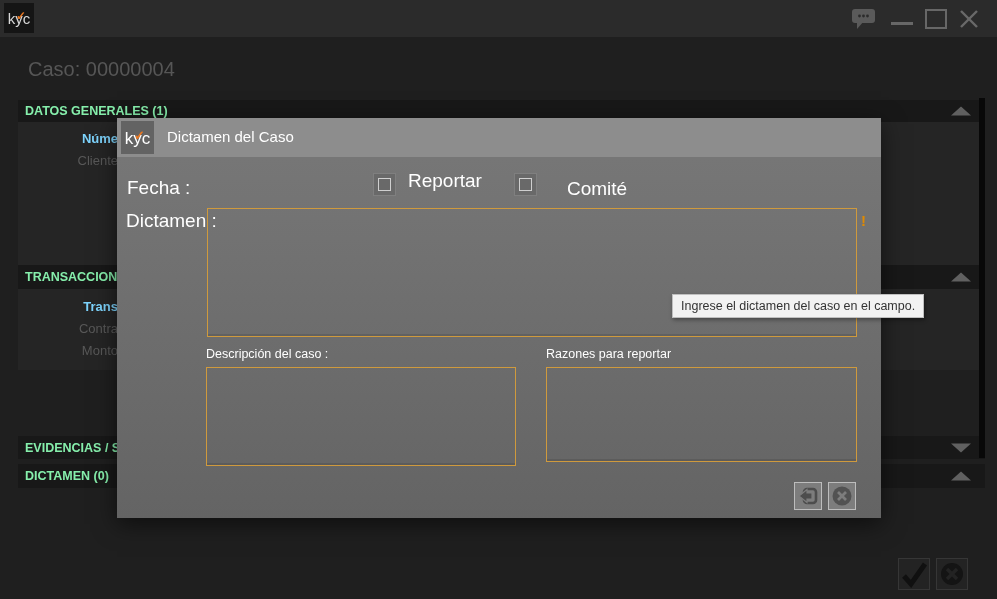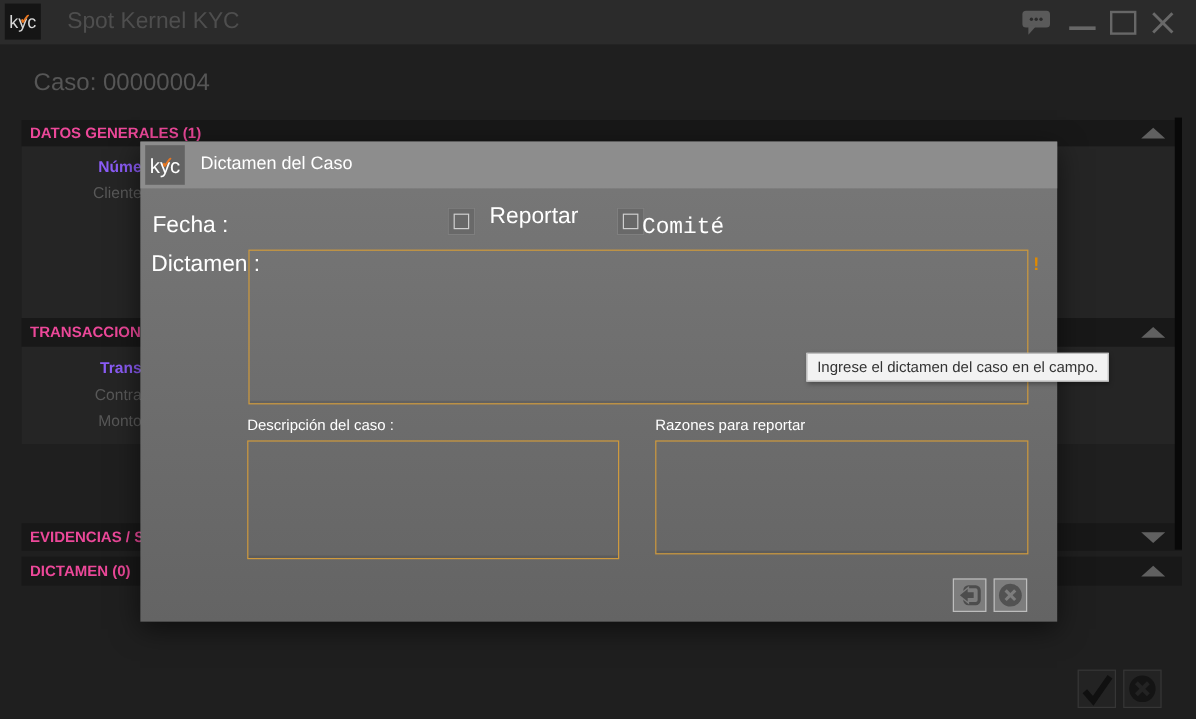--- a/index.html
+++ b/index.html
@@ -22,29 +22,29 @@
   .btn-min  { left:886px; width:32px; }
   .btn-max  { left:920px; width:32px; }
   .btn-close{ left:952px; width:34px; }
   .min-glyph { width:22px; height:0; border-bottom:3px solid #676767; margin-top:10px; }
   .max-glyph { width:22px; height:20px; border:2px solid #676767; }
 
   
   .case-title { position:absolute; left:28px; top:58px; font-size:20px; color:#565656; }
   .section-header { position:absolute; left:18px; width:967px; background:#181818; }
   .section-header .hlabel { position:absolute; left:7px; top:50%; transform:translateY(-50%);
-                            font-size:12.5px; font-weight:bold; color:#ec4899; white-space:nowrap; }
+                            font-size:12.5px; font-weight:bold; color:#86efac; white-space:nowrap; }
   .tri { position:absolute; right:14px; top:50%; transform:translateY(-50%); width:0; height:0;
          border-left:10px solid transparent; border-right:10px solid transparent; }
   .tri-up   { border-bottom:9px solid #606060; }
   .tri-down { border-top:9px solid #606060; }
   .section-body { position:absolute; left:18px; width:967px; background:#252525; }
   .frow { position:absolute; left:0; width:100px; text-align:right; font-size:13px;
           color:#585858; white-space:nowrap; }
-  .frow.em { color:#8b5cf6; font-weight:bold; }
+  .frow.em { color:#7dd3fc; font-weight:bold; }
   .scrollbar { position:absolute; left:979px; top:98px; width:6px; height:360px; background:#080808; }
 
   
   .foot-btn { position:absolute; width:32px; height:32px; border:1px solid #363636; background:#232323;
               display:flex; align-items:center; justify-content:center; }
   .foot-accept { left:898px; top:558px; }
   .foot-cancel { left:936px; top:558px; }
 
   
   .dialog { position:absolute; left:117px; top:118px; width:764px; height:400px; z-index:10;
@@ -92,21 +92,20 @@
              white-space:nowrap; box-shadow:1px 2px 4px rgba(0,0,0,.35); }
 </style>
 </head>
 <body>
 
 <div class="titlebar">
   <div class="app-logo">
     <span>kyc</span>
     <span class="chk">✓</span>
   </div>
-  <div class="app-title">Spot Kernel KYC</div>
 
   <div class="win-btn btn-chat">
     <svg width="26" height="24" viewBox="0 0 26 24">
       <rect x="1" y="2" width="23" height="14" rx="3" fill="#5a5a5a"></rect>
       <polygon points="6,14 6,22 13,14" fill="#5a5a5a"></polygon>
       <circle cx="8.5" cy="9" r="1.4" fill="#2b2b2b"></circle>
       <circle cx="12.5" cy="9" r="1.4" fill="#2b2b2b"></circle>
       <circle cx="16.5" cy="9" r="1.4" fill="#2b2b2b"></circle>
     </svg>
   </div>
@@ -182,21 +181,21 @@
   <div class="dlg-label" style="left:10px;top:59px;">Fecha :</div>
 
   <div class="cb-box cb1">
     <div class="cb-inner"></div>
   </div>
   <div class="dlg-label" style="left:291px;top:52px;">Reportar</div>
 
   <div class="cb-box cb2">
     <div class="cb-inner"></div>
   </div>
-  <div class="dlg-label" style="left:418px;top:60px;font-family:Liberation Mono, monospace;">Comité</div>
+  <div class="dlg-label" style="left:450px;top:60px;">Comité</div>
 
   <div class="dlg-label" style="left:9px;top:92px;">Dictamen :</div>
   <textarea class="txt txt-dictamen" style=""></textarea>
   <div class="bang">!</div>
 
   <div class="dlg-label" style="left:89px;top:229px;font-size:12.5px;">Descripción del caso :</div>
   <textarea class="txt txt-desc" style=""></textarea>
 
   <div class="dlg-label" style="left:429px;top:229px;font-size:12.5px;">Razones para reportar</div>
   <textarea class="txt txt-razones" style=""></textarea>

